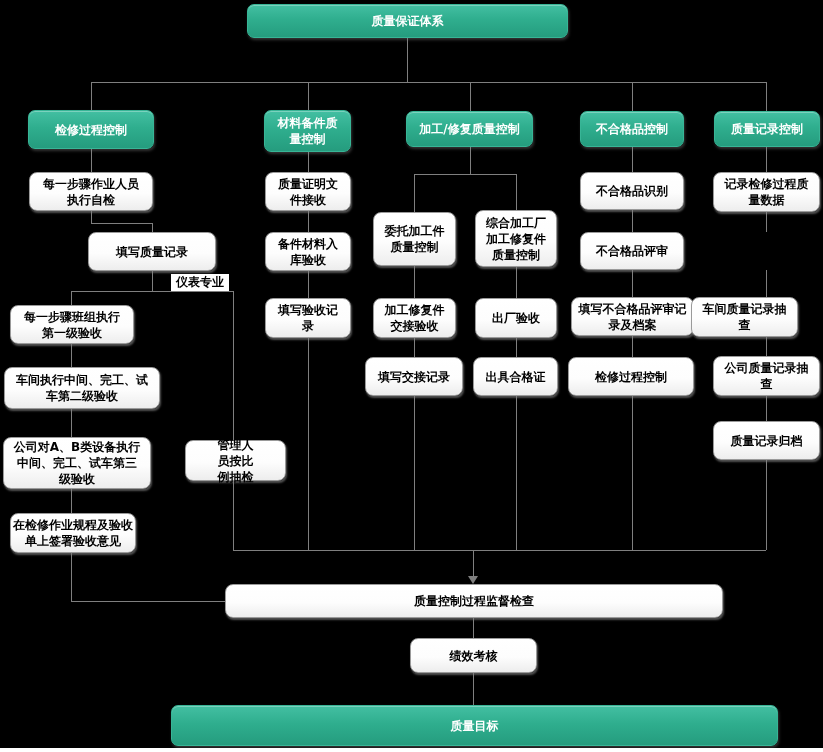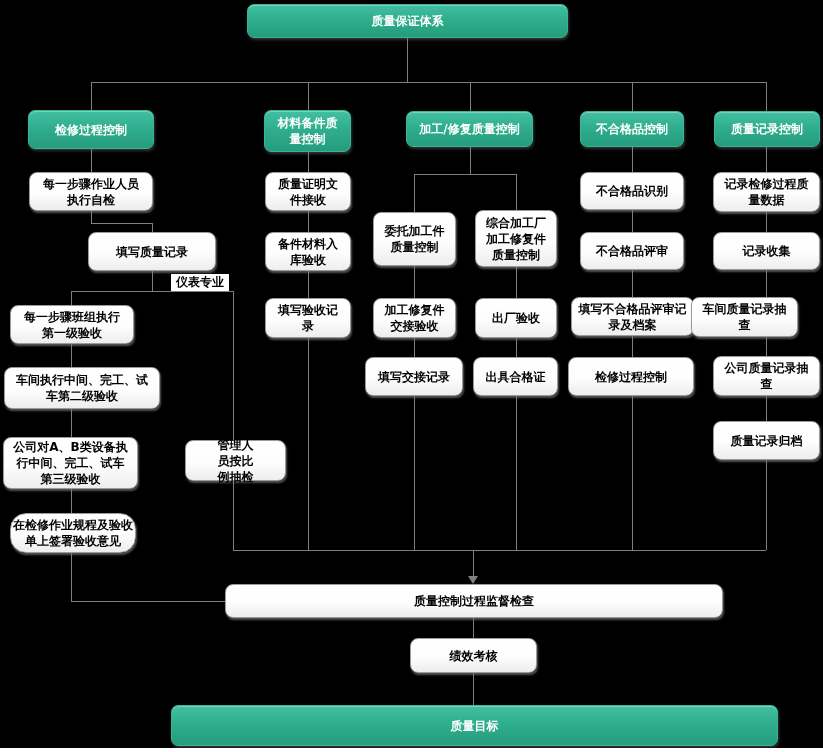--- a/index.html
+++ b/index.html
@@ -34,43 +34,42 @@
   <div class="node green" style="left:264px;top:110px;width:87px;height:42px;padding:0 11px;">材料备件质量控制</div>
   <div class="node green" style="left:406px;top:111px;width:127px;height:36px;">加工/修复质量控制</div>
   <div class="node green" style="left:580px;top:111px;width:104px;height:36px;">不合格品控制</div>
   <div class="node green" style="left:714px;top:111px;width:106px;height:36px;">质量记录控制</div>
 
   <div class="node white" style="left:29px;top:172px;width:124px;height:39px;padding:0 10px;">每一步骤作业人员执行自检</div>
   <div class="node white" style="left:88px;top:232px;width:128px;height:39px;">填写质量记录</div>
   <div class="tag" style="left:171px;top:274px;width:58px;height:17px;">仪表专业</div>
   <div class="node white" style="left:10px;top:305px;width:124px;height:39px;padding:0 10px;">每一步骤班组执行第一级验收</div>
   <div class="node white" style="left:4px;top:367px;width:156px;height:42px;padding:0 8px;">车间执行中间、完工、试车第二级验收</div>
-  <div class="node white" style="left:3px;top:437px;width:135px;height:52px;padding:0 8px;">公司对A、B类设备执行中间、完工、试车第三级验收</div>
-  <div class="node white" style="left:10px;top:513px;width:126px;height:40px;padding:0 2px;border-radius:16px;">在检修作业规程及验收单上签署验收意见</div>
+  <div class="node white" style="left:3px;top:437px;width:148px;height:52px;padding:0 8px;">公司对A、B类设备执行中间、完工、试车第三级验收</div>
+  <div class="node white" style="left:10px;top:513px;width:126px;height:40px;padding:0 2px;">在检修作业规程及验收单上签署验收意见</div>
   <div class="node white" style="left:185px;top:440px;width:101px;height:41px;padding:0 28px;">管理人员按比例抽检</div>
 
   <div class="node white" style="left:265px;top:172px;width:86px;height:39px;padding:0 10px;">质量证明文件接收</div>
   <div class="node white" style="left:265px;top:232px;width:86px;height:39px;padding:0 10px;">备件材料入库验收</div>
   <div class="node white" style="left:265px;top:298px;width:86px;height:40px;padding:0 10px;">填写验收记录</div>
 
   <div class="node white" style="left:373px;top:212px;width:83px;height:54px;padding:0 6px;">委托加工件质量控制</div>
   <div class="node white" style="left:373px;top:298px;width:83px;height:40px;padding:0 6px;">加工修复件交接验收</div>
   <div class="node white" style="left:365px;top:357px;width:98px;height:39px;">填写交接记录</div>
 
   <div class="node white" style="left:475px;top:210px;width:82px;height:57px;padding:0 6px;">综合加工厂加工修复件质量控制</div>
   <div class="node white" style="left:475px;top:298px;width:82px;height:40px;">出厂验收</div>
   <div class="node white" style="left:473px;top:357px;width:85px;height:39px;">出具合格证</div>
 
   <div class="node white" style="left:580px;top:172px;width:104px;height:38px;">不合格品识别</div>
   <div class="node white" style="left:580px;top:232px;width:104px;height:38px;">不合格品评审</div>
   <div class="node white" style="left:571px;top:297px;width:123px;height:39px;padding:0 6px;">填写不合格品评审记录及档案</div>
   <div class="node white" style="left:568px;top:357px;width:126px;height:39px;">检修过程控制</div>
 
   <div class="node white" style="left:713px;top:172px;width:107px;height:40px;padding:0 6px;">记录检修过程质量数据</div>
-  <div class="node white" style="left:713px;top:232px;width:107px;height:38px;">记录收集</div>
   <div class="node white" style="left:691px;top:297px;width:107px;height:40px;padding:0 6px;">车间质量记录抽查</div>
   <div class="node white" style="left:713px;top:356px;width:107px;height:40px;padding:0 6px;">公司质量记录抽查</div>
   <div class="node white" style="left:713px;top:421px;width:107px;height:39px;">质量记录归档</div>
 
   <div class="node white" style="left:225px;top:584px;width:498px;height:34px;">质量控制过程监督检查</div>
   <div class="node white" style="left:410px;top:638px;width:127px;height:35px;">绩效考核</div>
   <div class="node green" style="left:171px;top:705px;width:607px;height:41px;">质量目标</div>
 
   <div id="arrow" style="left:468px;top:576px;"></div>
   <div id="page-edge"></div>

